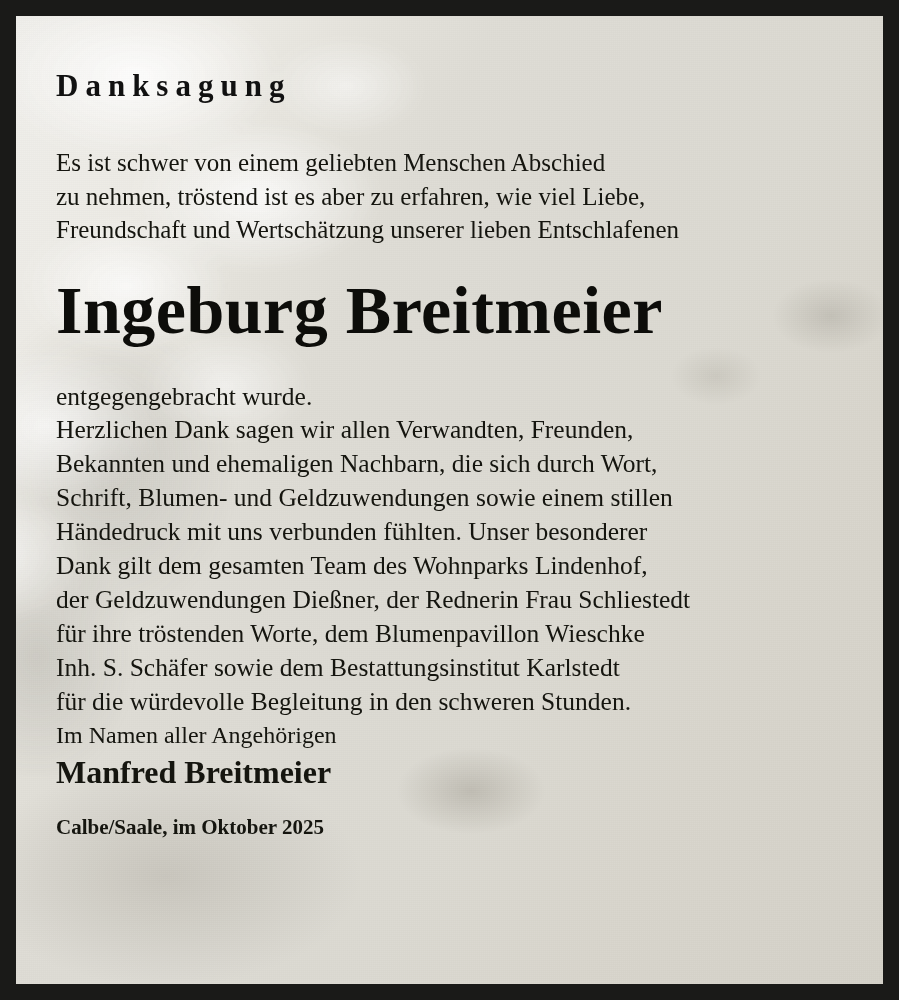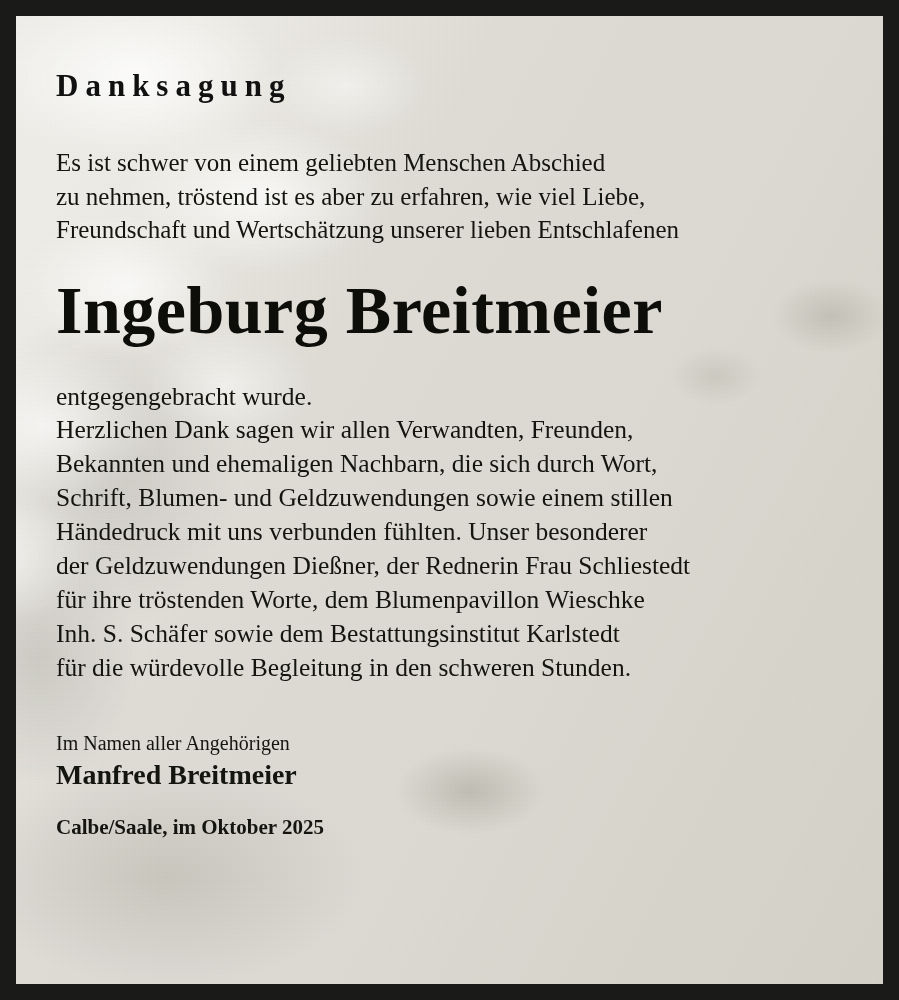--- a/index.html
+++ b/index.html
@@ -130,28 +130,27 @@
   }
 
   .body-text {
     font-size: 25.5px;
     line-height: 1.33;
     margin: 0;
     color: #15150f;
   }
 
   .closing {
-    margin-top: 44px;
-    font-size: 20px;
+    font-size: 24px;
     line-height: 1.4;
   }
 
   .signature {
     font-weight: bold;
-    font-size: 28px;
+    font-size: 32px;
     margin-top: 2px;
   }
 
   .place-date {
     margin-top: 24px;
     font-size: 21px;
     font-weight: bold;
   }
 
   .line { display: block; }
@@ -178,20 +177,21 @@
       </p>
 
       <div class="name">Ingeburg Breitmeier</div>
 
       <p class="body-text">
         <span class="line">entgegengebracht wurde.</span>
         <span class="line">Herzlichen Dank sagen wir allen Verwandten, Freunden,</span>
         <span class="line">Bekannten und ehemaligen Nachbarn, die sich durch Wort,</span>
         <span class="line">Schrift, Blumen- und Geldzuwendungen sowie einem stillen</span>
         <span class="line">Händedruck mit uns verbunden fühlten. Unser besonderer</span>
+        <span class="line">Dank gilt dem gesamten Team des Wohnparks Lindenhof,</span>
         <span class="line">der Geldzuwendungen Dießner, der Rednerin Frau Schliestedt</span>
         <span class="line">für ihre tröstenden Worte, dem Blumenpavillon Wieschke</span>
         <span class="line">Inh. S. Schäfer sowie dem Bestattungsinstitut Karlstedt</span>
         <span class="line">für die würdevolle Begleitung in den schweren Stunden.</span>
       </p>
 
       <div class="closing">Im Namen aller Angehörigen</div>
       <div class="signature">Manfred Breitmeier</div>
 
       <div class="place-date">Calbe/Saale, im Oktober 2025</div>

